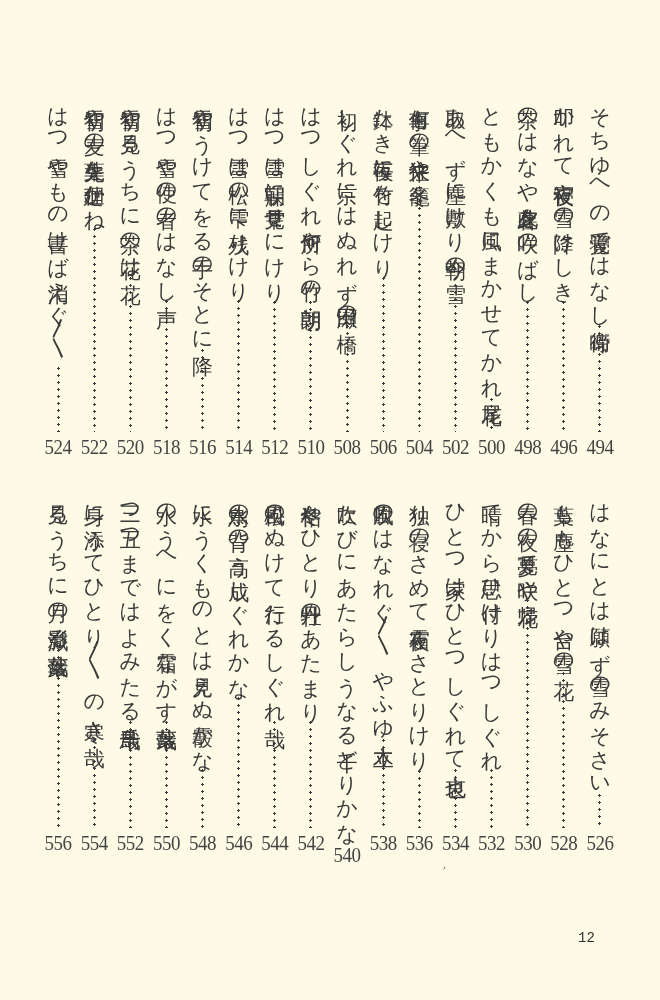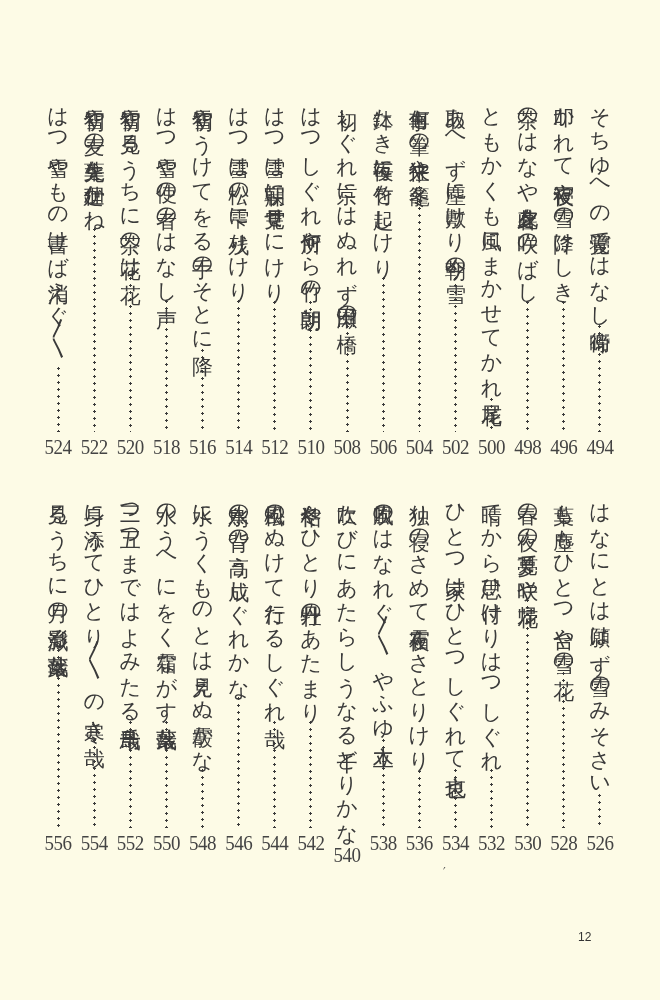--- a/index.html
+++ b/index.html
@@ -27,21 +27,21 @@
     background-image:radial-gradient(circle, #3a3a3a 1.2px, transparent 1.4px);
     background-size:3px 7px; background-repeat:repeat-y; background-position:center top;
   }
   .pnum {
     font-family:"Liberation Serif",serif;
     font-size:19px; letter-spacing:-0.5px; color:#444;
     transform:scaleY(1.15); white-space:nowrap;
     height:22px; line-height:22px;
   }
   .mark { position:absolute; left:443px; top:866px; font-size:12px; color:#555; }
-  .folio { position:absolute; left:578px; top:930px; font-family:Liberation Sans, sans-serif; font-size:12px; color:#333; }
+  .folio { position:absolute; left:578px; top:930px; font-family:Liberation Mono, monospace; font-size:14px; color:#333; }
 </style>
 </head>
 <body>
 
 <div class="block top" id="top">
     <div class="entry">
       <span class="verse">そちゆへの寝覚ではなし啼鵆</span>
       <span class="leader"></span>
       <span class="pnum">494</span>
     </div>

